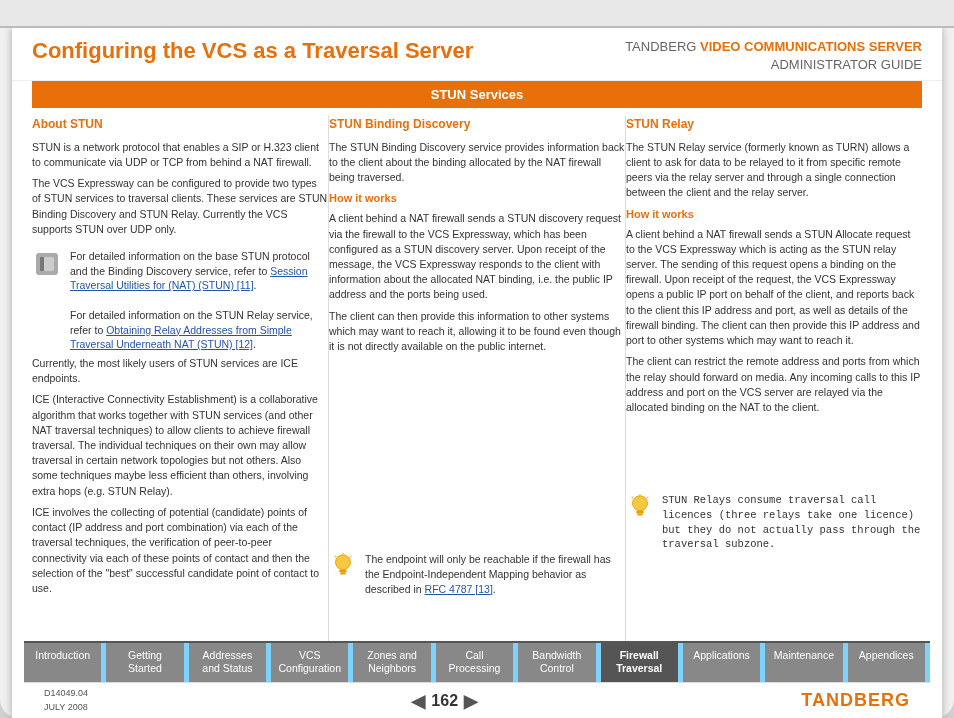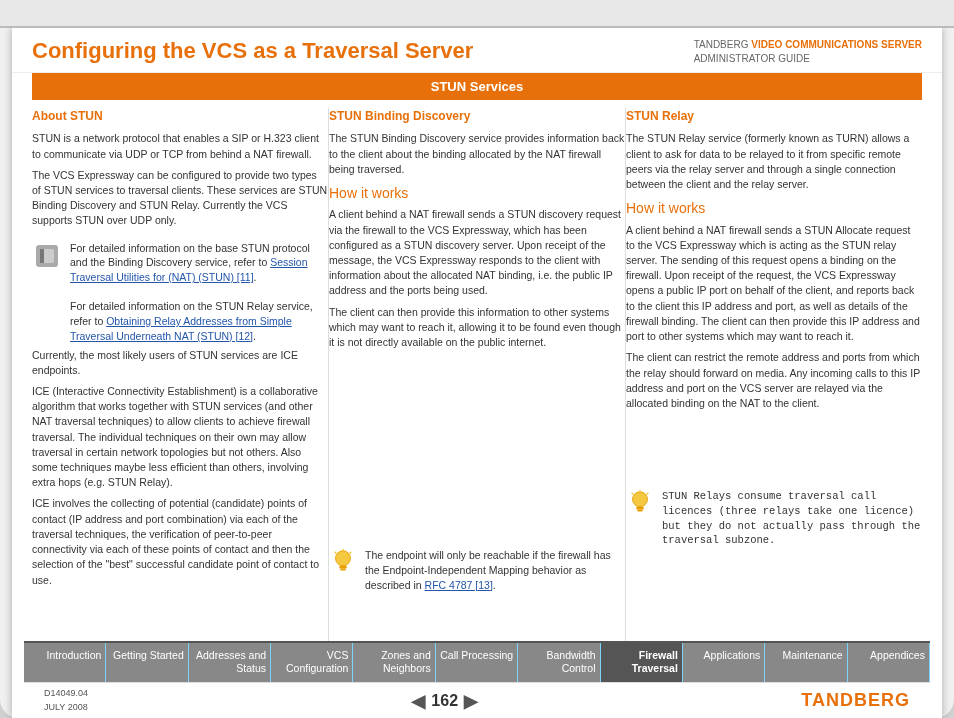--- a/index.html
+++ b/index.html
@@ -46,22 +46,22 @@
       align-items: flex-start;
       justify-content: space-between;
       border-bottom: 1px solid #eee;
     }
     .doc-title {
       font-size: 22px;
       color: #e8700a;
       font-weight: bold;
     }
     .doc-brand {
-      text-align: left;
-      font-size: 10px;
+      text-align: right;
+      font-size: 13px;
       color: #666;
       line-height: 1.4;
     }
     .doc-brand .brand-highlight {
       color: #e8700a;
       font-weight: bold;
     }
     
     .section-header {
       background: #e8700a;
@@ -91,22 +91,22 @@
       color: #333;
     }
     .col-heading {
       color: #e8700a;
       font-size: 12px;
       font-weight: bold;
       margin-bottom: 6px;
     }
     .col-subheading {
       color: #e8700a;
-      font-size: 14px;
-      font-weight: normal;
+      font-size: 11px;
+      font-weight: bold;
       margin-top: 0;
       margin-bottom: 4px;
     }
     .col p {
       margin-bottom: 6px;
     }
     .col a {
       color: #2255aa;
       text-decoration: underline;
     }
@@ -138,26 +138,26 @@
       background: white;
       margin: 0 12px;
       border-top: 2px solid #555;
     }
     .nav-tabs {
       display: flex;
       background: #888;
     }
     .nav-tab {
       flex: 1;
-      text-align: right;
+      text-align: center;
       padding: 6px 4px;
       font-size: 10.5px;
       color: white;
       cursor: pointer;
-      border-right: 1px solid #7dd3fc;
+      border-right: 5px solid #7dd3fc;
       line-height: 1.3;
     }
     .nav-tab.active {
       background: #555;
       font-weight: bold;
     }
     
     .doc-footer {
       background: white;
       margin: 0 12px;

